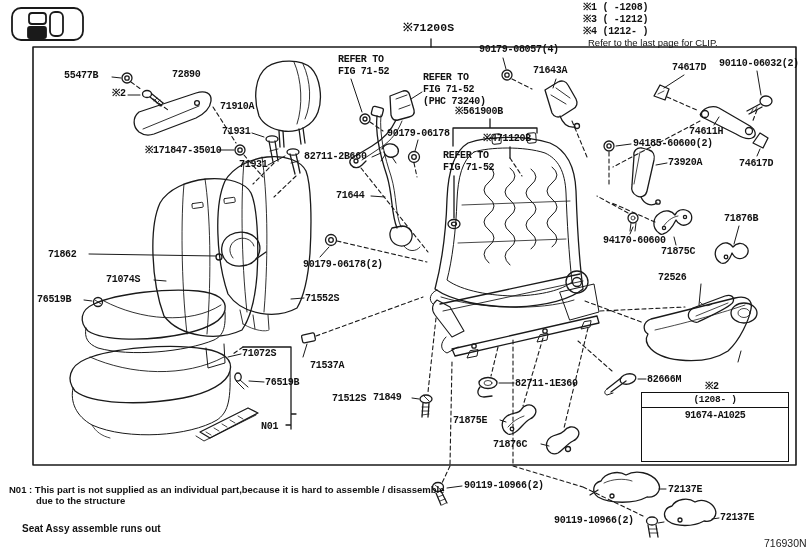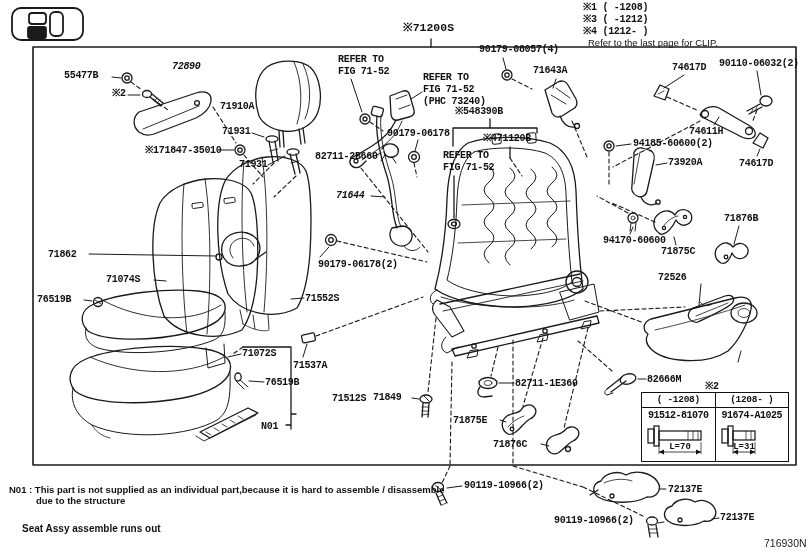--- a/index.html
+++ b/index.html
@@ -329,56 +329,56 @@
                  M450,466 L442,483 M513,466 L583,487 M583,487 L643,516 M510,158 L522,176
                  M243,347 L233,354"></path>
       </g>
     </g>
   </svg>
 
   <div id="label-layer">
       <div class="plabel big" style="left: 403px; top: 22px;">※71200S</div>
       <div class="plabel" style="left: 64px; top: 70px;">55477B</div>
       <div class="plabel" style="left: 112px; top: 88px;">※2</div>
-      <div class="plabel" style="left: 172px; top: 61px; font-style: italic;">72890</div>
+      <div class="plabel" style="left: 172px; top: 69px;">72890</div>
       <div class="plabel" style="left: 220px; top: 101px;">71910A</div>
       <div class="plabel" style="left: 222px; top: 126px;">71931</div>
       <div class="plabel" style="left: 239px; top: 159px;">71931</div>
       <div class="plabel" style="left: 145px; top: 145px;">※171847-35010</div>
-      <div class="plabel" style="left: 315px; top: 151px; font-family: Liberation Mono, monospace;">82711-2B660</div>
+      <div class="plabel" style="left: 304px; top: 151px; font-family: Liberation Mono, monospace;">82711-2B660</div>
       <div class="plabel" style="left: 387px; top: 128px;">90179-06178</div>
       <div class="plabel" style="left: 338px; top: 54px;">REFER TO
 FIG 71-52</div>
       <div class="plabel" style="left: 423px; top: 72px;">REFER TO
 FIG 71-52
 (PHC 73240)</div>
       <div class="plabel" style="left: 479px; top: 44px;">90179-08057(4)</div>
       <div class="plabel" style="left: 533px; top: 65px;">71643A</div>
-      <div class="plabel" style="left: 455px; top: 106px;">※548390B</div>
+      <div class="plabel" style="left: 455px; top: 106px;">※561900B</div>
       <div class="plabel" style="left: 483px; top: 133px;">※471120B</div>
       <div class="plabel" style="left: 443px; top: 150px;">REFER TO
 FIG 71-52</div>
       <div class="plabel" style="left: 672px; top: 62px;">74617D</div>
       <div class="plabel" style="left: 719px; top: 58px;">90110-06032(2)</div>
       <div class="plabel" style="left: 689px; top: 126px;">74611H</div>
       <div class="plabel" style="left: 739px; top: 158px;">74617D</div>
       <div class="plabel" style="left: 633px; top: 138px;">94185-60600(2)</div>
       <div class="plabel" style="left: 668px; top: 157px;">73920A</div>
-      <div class="plabel" style="left: 336px; top: 190px; font-style: italic;">71644</div>
+      <div class="plabel" style="left: 336px; top: 190px;">71644</div>
       <div class="plabel" style="left: 48px; top: 249px;">71862</div>
-      <div class="plabel" style="left: 303px; top: 259px; margin-left: 15px;">90179-06178(2)</div>
+      <div class="plabel" style="left: 303px; top: 259px;">90179-06178(2)</div>
       <div class="plabel" style="left: 106px; top: 274px;">71074S</div>
       <div class="plabel" style="left: 37px; top: 294px;">76519B</div>
       <div class="plabel" style="left: 305px; top: 293px;">71552S</div>
       <div class="plabel" style="left: 603px; top: 235px;">94170-60600</div>
       <div class="plabel" style="left: 661px; top: 246px;">71875C</div>
       <div class="plabel" style="left: 724px; top: 213px;">71876B</div>
       <div class="plabel" style="left: 658px; top: 272px;">72526</div>
       <div class="plabel" style="left: 242px; top: 348px;">71072S</div>
-      <div class="plabel" style="left: 293px; top: 360px;">71537A</div>
+      <div class="plabel" style="left: 310px; top: 360px;">71537A</div>
       <div class="plabel" style="left: 265px; top: 377px;">76519B</div>
       <div class="plabel" style="left: 373px; top: 392px;">71849</div>
       <div class="plabel" style="left: 297px; top: 393px; margin-left: 35px;">71512S</div>
       <div class="plabel" style="left: 261px; top: 421px;">N01</div>
       <div class="plabel" style="left: 515px; top: 378px;">82711-1E360</div>
       <div class="plabel" style="left: 453px; top: 415px;">71875E</div>
       <div class="plabel" style="left: 493px; top: 439px;">71876C</div>
       <div class="plabel" style="left: 720px; top: 364px; margin-top: 34px;">71812D</div>
       <div class="plabel" style="left: 647px; top: 374px;">82666M</div>
       <div class="plabel" style="left: 705px; top: 381px;">※2</div>
@@ -387,55 +387,23 @@
       <div class="plabel" style="left: 554px; top: 515px;">90119-10966(2)</div>
       <div class="plabel" style="left: 720px; top: 512px;">72137E</div>
     </div>
 
   <div class="plabel" style="left:583px;top:2px">※1 (   -1208)</div>
   <div class="plabel" style="left:583px;top:14px">※3 (   -1212)</div>
   <div class="plabel" style="left:583px;top:26px">※4 (1212-   )</div>
   <div class="note plain" style="left:588px;top:37px">Refer to the last page for CLIP.</div>
 
   <div class="vtable">
-    <div class="vcol first">
-      <div class="vhead">(    -1208)</div>
-      <div class="vpart">91512-81070</div>
-      <div class="vbolt">
-        <svg width="68" height="36">
-          <g fill="none" stroke="#111" stroke-width="1.2">
-            <rect x="4" y="7" width="6" height="14"></rect>
-            <rect x="10" y="4" width="5" height="20"></rect>
-            <rect x="15" y="9" width="42" height="9"></rect>
-            <path d="M44,9 v9 M49,9 v9 M54,9 v9" stroke-width="0.7"></path>
-            <path d="M15,20 v12 M57,20 v12" stroke-width="0.7"></path>
-            <path d="M15,30 h42" stroke-width="0.8"></path>
-          </g>
-          <path d="M15,30 l5,-2.5 v5 Z M57,30 l-5,-2.5 v5 Z" fill="#111"></path>
-          <text x="36" y="27" text-anchor="middle" font-family="Liberation Mono, monospace" font-size="9" font-weight="bold" fill="#111">L=70</text>
-        </svg>
-      </div>
-    </div>
     <div class="vcol">
       <div class="vhead">(1208-    )</div>
       <div class="vpart">91674-A1025</div>
-      <div class="vbolt">
-        <svg width="68" height="36">
-          <g fill="none" stroke="#111" stroke-width="1.2">
-            <rect x="4" y="7" width="6" height="14"></rect>
-            <rect x="10" y="4" width="5" height="20"></rect>
-            <rect x="15" y="9" width="22" height="9"></rect>
-            <path d="M28,9 v9 M33,9 v9" stroke-width="0.7"></path>
-            <path d="M15,20 v12 M37,20 v12" stroke-width="0.7"></path>
-            <path d="M15,30 h22" stroke-width="0.8"></path>
-          </g>
-          <path d="M15,30 l5,-2.5 v5 Z M37,30 l-5,-2.5 v5 Z" fill="#111"></path>
-          <text x="26" y="27" text-anchor="middle" font-family="Liberation Mono, monospace" font-size="9" font-weight="bold" fill="#111">L=31</text>
-        </svg>
-      </div>
     </div>
   </div>
 
   <div class="note thin" style="left:9px;top:484px">N01 : This part is not supplied as an individual part,because it is hard to assemble / disassemble</div>
   <div class="note thin" style="left:36px;top:495px">due to the structure</div>
   <div class="note" style="left:22px;top:523px">Seat Assy assemble runs out</div>
 
   <div class="corner-id" style="left:764px;top:537px">716930N</div>
 </div>
 

